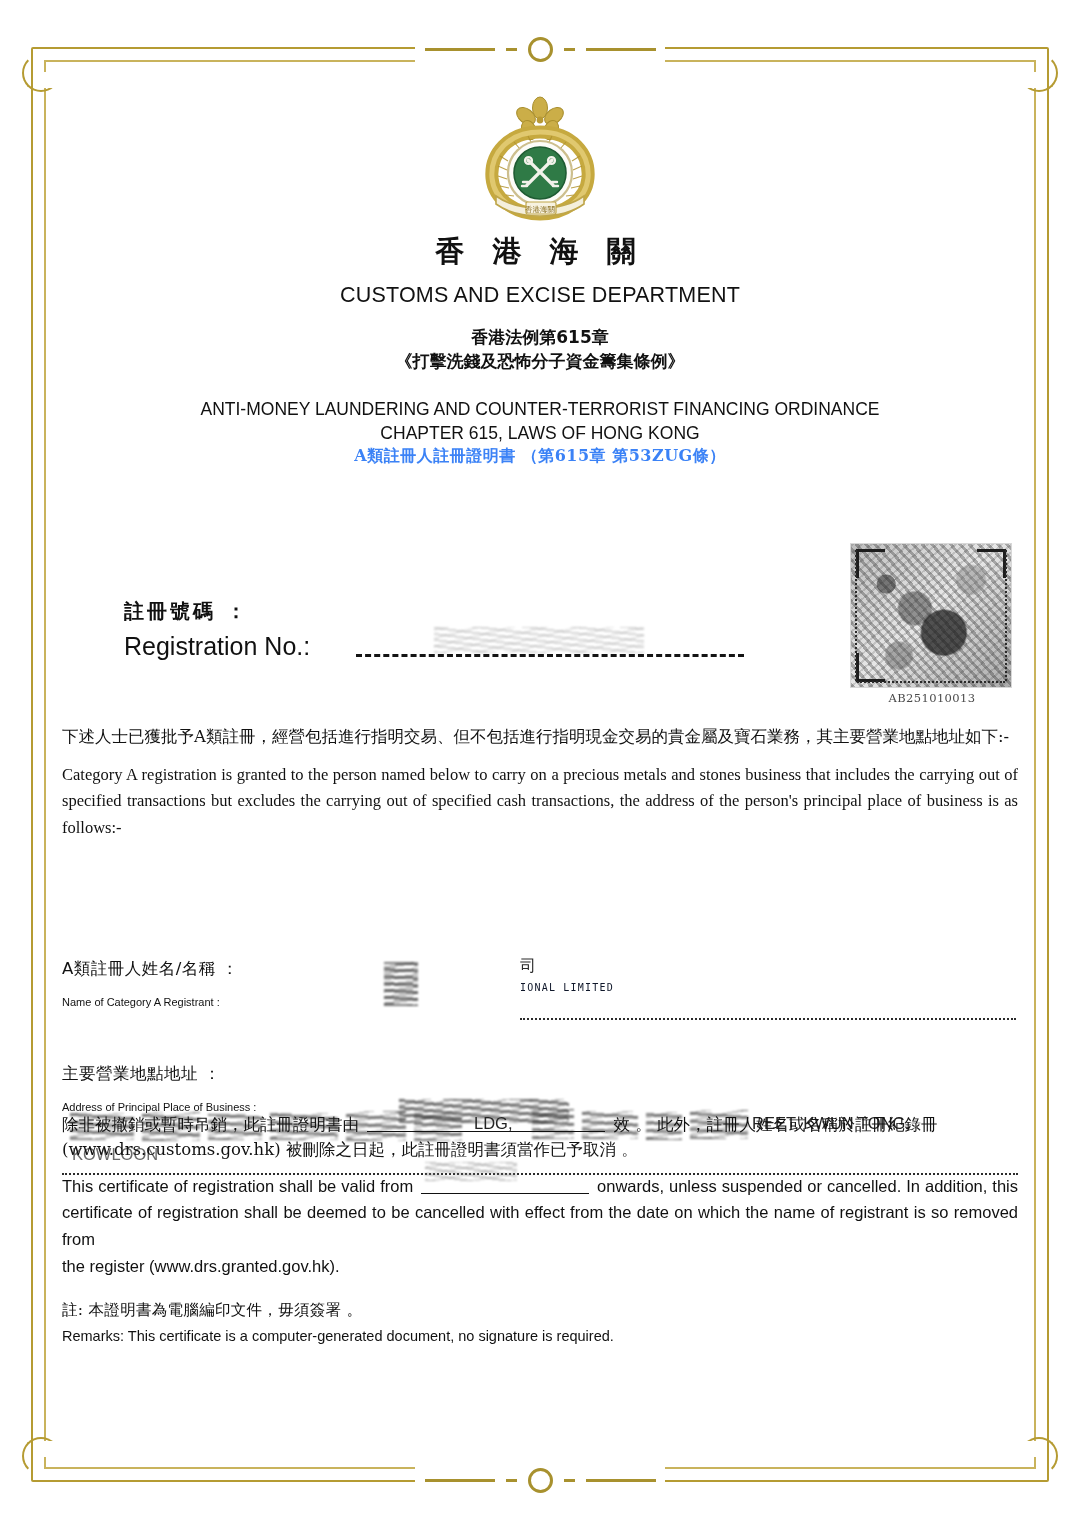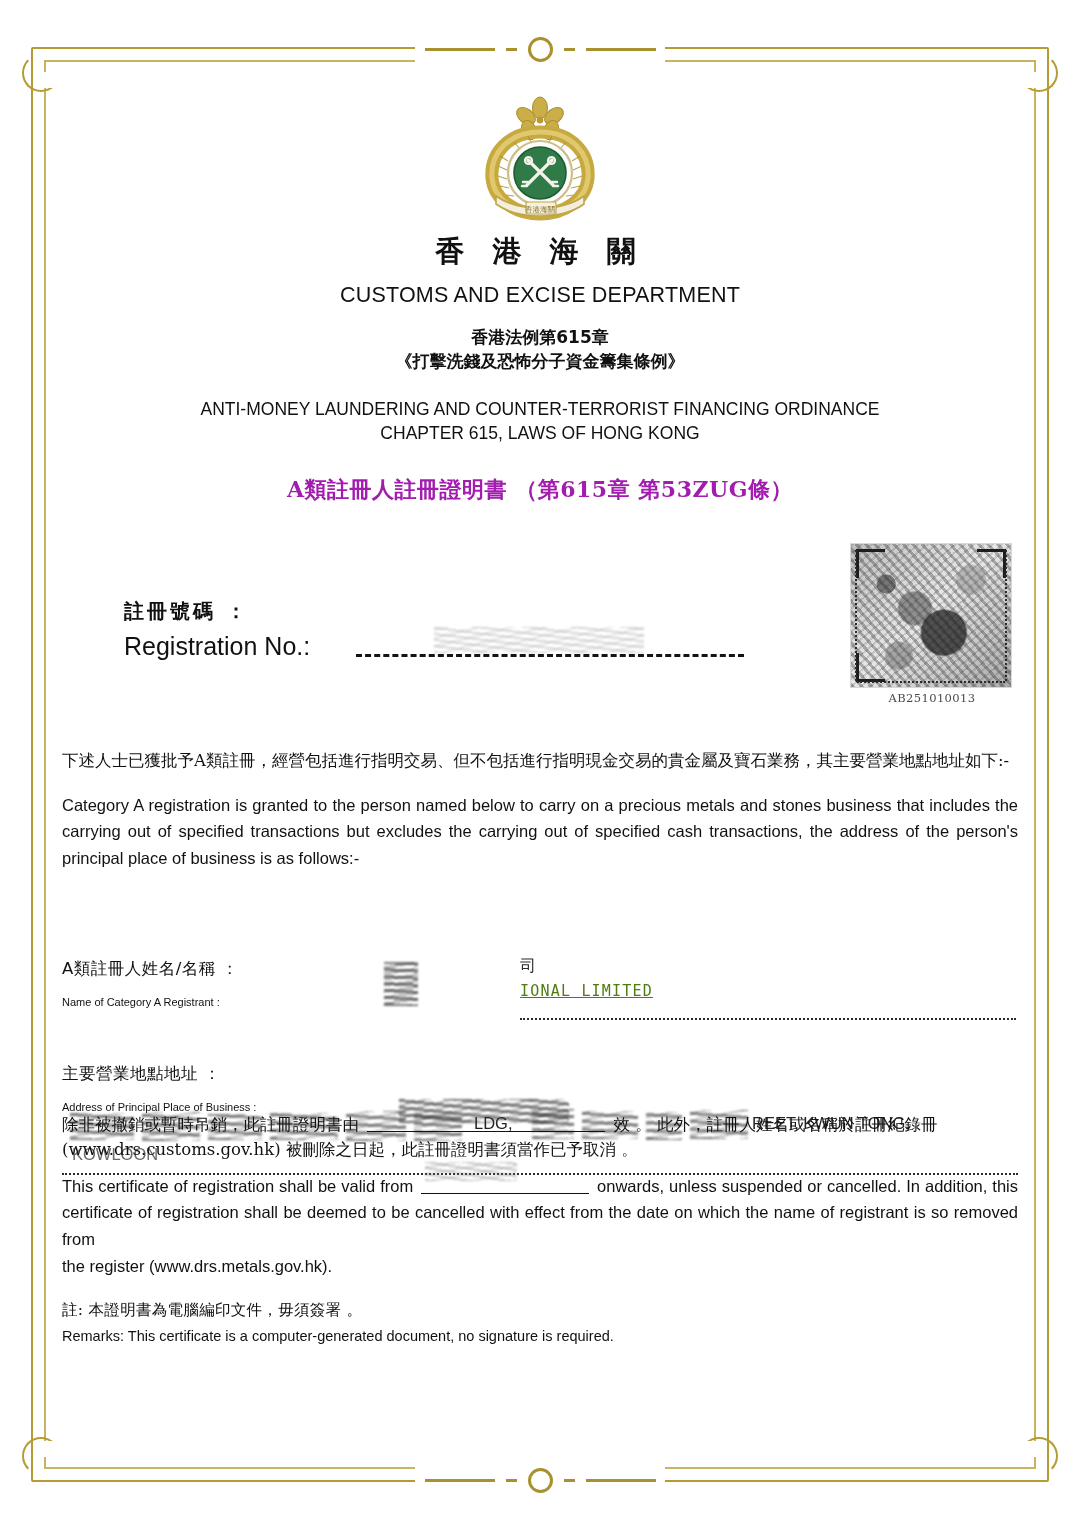--- a/index.html
+++ b/index.html
@@ -83,21 +83,21 @@
   .cn-ord{
     font-family:"DejaVu Sans", sans-serif;
     font-size:17px;font-weight:bold;line-height:1.42;
     margin-top:17px;color:#111;
   }
   .en-ord{
     font-size:17.5px;line-height:1.38;margin-top:24px;color:#111;
   }
   .cn-cert{
     font-family:"DejaVu Serif", serif;
-    font-size:22px;font-weight:bold;margin-top:29px;color:#a21caf;
+    font-size:16px;font-weight:bold;color:#3b82f6;
     letter-spacing:.5px;
   }
   .en-cert{
     font-size:18.5px;margin-top:11px;color:#111;
   }
 
   
   .qr-block{
     position:absolute;right:6px;top:465px;
     width:164px;text-align:center;
@@ -150,29 +150,30 @@
   }
   .reg-smudge{
     position:absolute;left:78px;bottom:8px;width:210px;height:26px;
     background:
       repeating-linear-gradient(7deg, rgba(120,120,120,.30) 0 2px, rgba(255,255,255,0) 2px 6px),
       repeating-linear-gradient(-14deg, rgba(150,150,150,.22) 0 2px, rgba(255,255,255,0) 2px 8px);
     filter:blur(1.1px);
   }
 
   
-  .body-area{position:absolute;left:2px;right:2px;top:670px;}
+  .body-area{position:absolute;left:2px;right:2px;top:646px;}
   .p-cn{
     font-family:"DejaVu Serif", serif;
     font-size:16.5px;line-height:1.55;color:#111;
   }
   .p-en{
     font-size:16.5px;line-height:1.62;color:#111;
     text-align:justify;text-justify:inter-word;
-    margin-top:18px;
+    margin-top:12px;
+    font-family:Liberation Serif, serif;
   }
 
   
   .field{position:relative;}
   .field-label-cn{
     font-family:"DejaVu Sans", sans-serif;
     font-size:16.5px;color:#111;letter-spacing:.5px;
   }
   .field-label-en{
     font-size:11px;color:#111;margin-top:16px;
@@ -187,21 +188,21 @@
       repeating-linear-gradient(-8deg, rgba(70,70,70,.45) 0 2px, rgba(255,255,255,0) 2px 6px);
     filter:blur(.9px);
   }
   .name-partial-cn{
     position:absolute;left:148px;top:-2px;
     font-family:"DejaVu Serif", serif;font-size:16px;color:#2a2a2a;
   }
   .name-partial-en{
     position:absolute;left:148px;top:24px;
     font-family:"DejaVu Sans Mono", monospace;
-    font-size:15px;color:#4d7c0f;letter-spacing:1.2px;text-decoration:underline;
+    font-size:10px;color:#0f172a;letter-spacing:1.2px;
   }
   .dotted-rule{
     position:absolute;left:148px;right:0;bottom:0;height:0;
     border-top:2px dotted #2b2b2b;
   }
 
   .addr-field{position:absolute;left:2px;right:2px;top:985px;height:108px;}
   .addr-lines{position:absolute;left:0;right:0;top:48px;}
   .addr-row{position:relative;height:30px;}
   .addr-text{
@@ -418,21 +419,21 @@
         <span class="sm-fill"></span>
       </span>
       <span>效 。 此外，註冊人姓名或名稱於註冊紀錄冊 (www.drs.customs.gov.hk) 被刪除之日起，此註冊證明書須當作已予取消 。</span>
     </div>
     <div class="valid-en">
       <span>This certificate of registration shall be valid from</span>
       <span class="inline-blank en">
         <span class="sm-fill"></span>
       </span>
       <span>onwards, unless suspended or cancelled. In addition, this certificate of registration shall be deemed to be cancelled with effect from the date on which the name of registrant is so removed from</span>
-      <span class="lastline">the register (www.drs.metals.gov.hk).</span>
+      <span class="lastline">the register (www.drs.granted.gov.hk).</span>
     </div>
   </div>
 
   <div class="remarks">
     <div class="rm-cn">註: 本證明書為電腦編印文件，毋須簽署 。</div>
     <div class="rm-en">Remarks: This certificate is a computer-generated document, no signature is required.</div>
   </div>
 
 </div>
 

